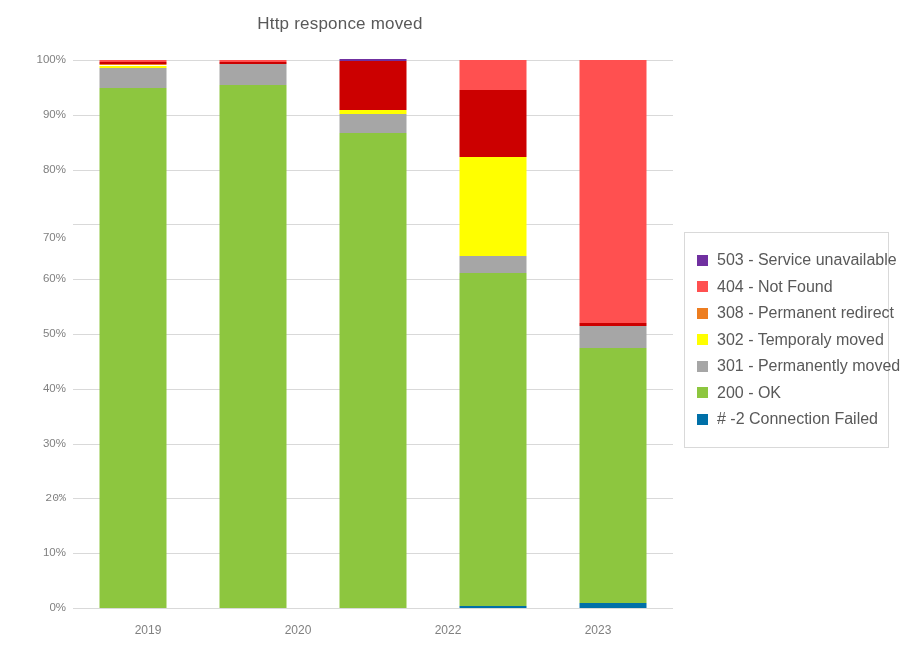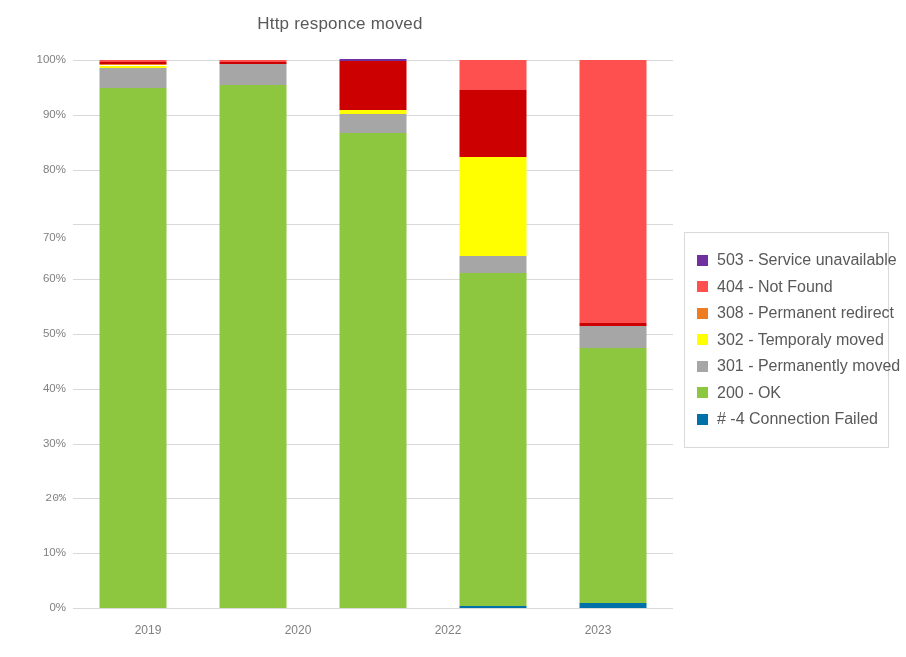--- a/index.html
+++ b/index.html
@@ -274,15 +274,15 @@
     <div class="legend-item">
       <span class="legend-swatch" style="background: rgb(166, 166, 166);"></span>
       <span class="legend-label">301 - Permanently moved</span>
     </div>
     <div class="legend-item">
       <span class="legend-swatch" style="background: rgb(141, 198, 63);"></span>
       <span class="legend-label">200 - OK</span>
     </div>
     <div class="legend-item">
       <span class="legend-swatch" style="background: rgb(0, 112, 168);"></span>
-      <span class="legend-label"># -4 Connection Failed</span>
+      <span class="legend-label"># -2 Connection Failed</span>
     </div>
   </div>
 
 </body></html>

